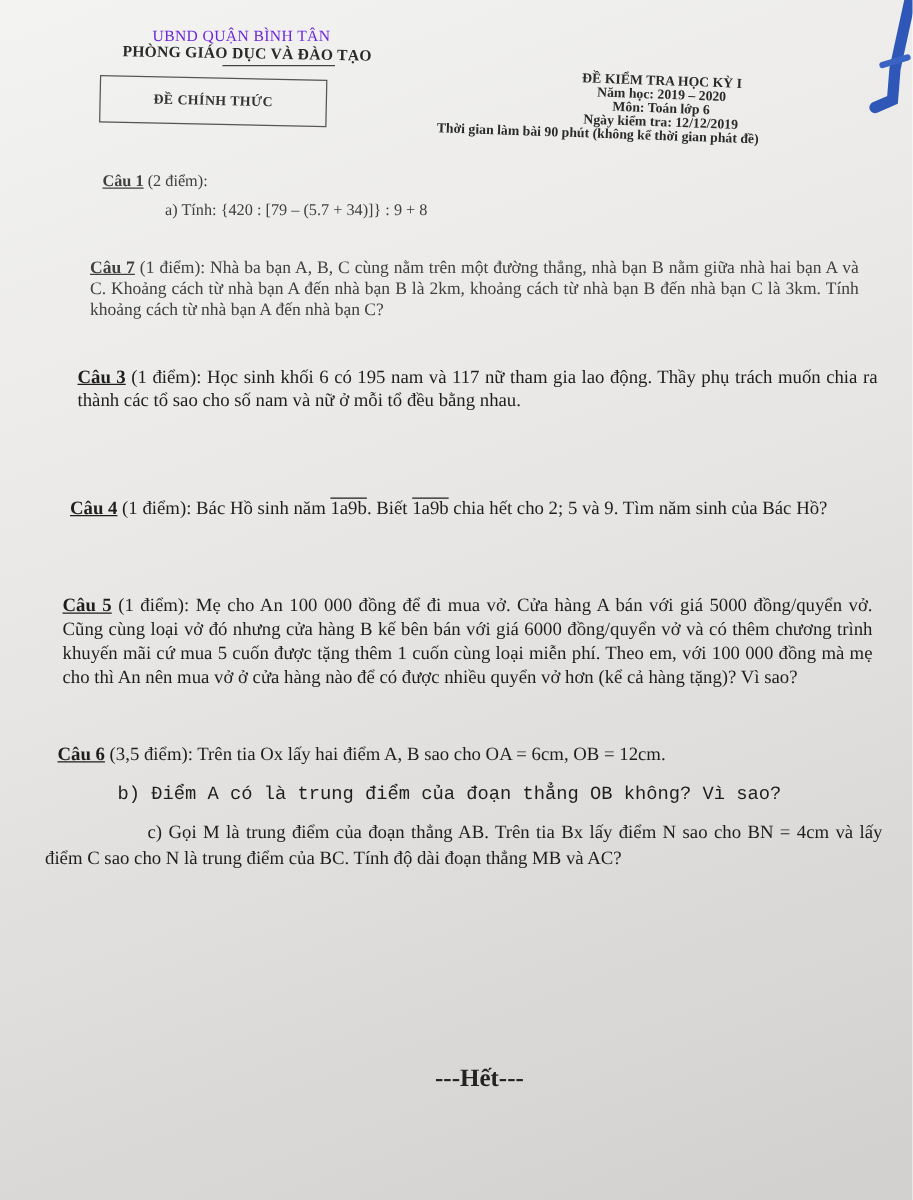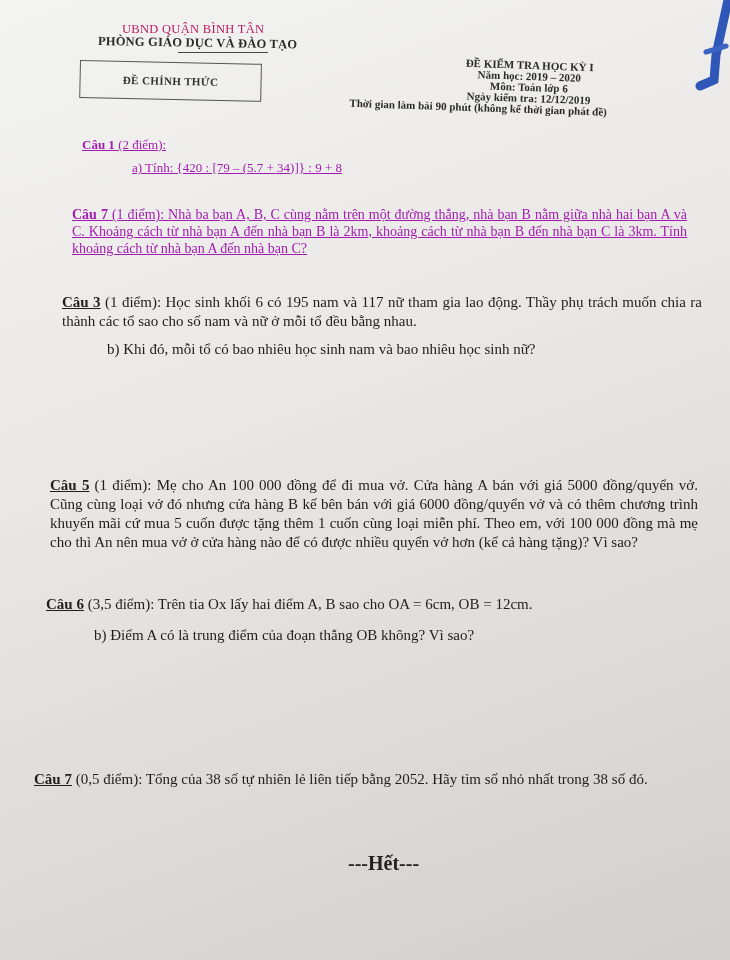--- a/index.html
+++ b/index.html
@@ -7,34 +7,34 @@
       width:730px; height:960px; overflow:hidden; position:relative;
       background: linear-gradient(160deg, #f3f3f2 0%, #e9e8e6 40%, #dcdad8 75%, #d2d0ce 100%);
       font-family: "Liberation Serif", "DejaVu Serif", serif;
       color:#222;
     }
     .paper { position:absolute; inset:0; }
     .pen {
       position:absolute; right:0; top:0; width:60px; height:100px;
     }
     .abs { position:absolute; white-space:nowrap; }
-    .hdr-left1 { left:122px; top:22px; font-size:12.5px; letter-spacing:0.3px; color:#be185d; }
+    .hdr-left1 { left:122px; top:22px; font-size:12.5px; letter-spacing:0.3px; color:#6d28d9; }
     .hdr-left2 { left:98px; top:34px; font-size:12.5px; font-weight:bold; letter-spacing:0.2px; color:#2a2a2a; transform:rotate(1deg); transform-origin:left; }
     .underline-short { left:178px; top:52px; width:90px; height:1px; background:#444; }
     .official-box {
       left:80px; top:60px; width:180px; height:36px; border:1.2px solid #555;
       transform:rotate(1.2deg); transform-origin:left top;
       display:flex; align-items:center; justify-content:center;
       font-size:11px; font-weight:bold; letter-spacing:0.4px; color:#333;
     }
     .hdr-right { left:300px; top:52px; width:360px; text-align:center; font-size:11px; font-weight:bold; line-height:11px; color:#2a2a2a; transform:rotate(2deg); transform-origin:left top; }
     .hdr-right div { white-space:nowrap; }
     .q { position:absolute; font-size:15px; line-height:18.5px; color:#1e1e1e; }
     .q .label { font-weight:bold; text-decoration:underline; }
-    .small { font-size:13px; line-height:17px; color:#a21caf;text-decoration:underline; }
+    .small { font-size:13px; line-height:17px; color:#404040; }
     .overline { text-decoration:overline; }
     .end { left:348px; top:852px; font-size:20px; font-weight:bold; }
   </style>
 </head>
 <body>
 
 <div class="paper">
 
   <svg class="pen" viewBox="0 0 60 100">
     <path d="M58 0 L46 55 L44 80 L30 86" stroke="#2f57b8" stroke-width="9" fill="none" stroke-linecap="round"></path>
@@ -60,31 +60,31 @@
     <div class="small"><span class="label">Câu 1</span><span> (2 điểm):</span></div>
     <div class="small" style="padding-left:50px; margin-top:6px;">a) Tính: {420 : [79 – (5.7 + 34)]} : 9 + 8</div>
   </div>
 
   <div class="q small" style="left:72px; top:206px; width:615px; text-align:justify; font-size:14px;">
     <span class="label">Câu 7</span><span> (1 điểm): </span><span>Nhà ba bạn A, B, C cùng nằm trên một đường thẳng, nhà bạn B nằm giữa nhà hai bạn A và C. Khoảng cách từ nhà bạn A đến nhà bạn B là 2km, khoảng cách từ nhà bạn B đến nhà bạn C là 3km. Tính khoảng cách từ nhà bạn A đến nhà bạn C?</span>
   </div>
 
   <div class="q" style="left:62px; top:293px; width:640px; text-align:justify;">
     <span class="label">Câu 3</span><span> (1 điểm): </span><span>Học sinh khối 6 có 195 nam và 117 nữ tham gia lao động. Thầy phụ trách muốn chia ra thành các tổ sao cho số nam và nữ ở mỗi tổ đều bằng nhau.</span>
-    <div style="padding-left:45px; margin-top:10px;">b) Khi đó, mỗi tổ có bao nhiêu học sinh nam và bao nhiêu học sinh nữ?</div>
   </div>
 
+  <div class="q" style="left:56px; top:398px; width:640px;">
+    <span class="label">Câu 4</span><span> (1 điểm): </span><span>Bác Hồ sinh năm </span><span class="overline">1a9b</span><span>. Biết </span><span class="overline">1a9b</span><span> chia hết cho 2; 5 và 9. Tìm năm sinh của Bác Hồ?</span>
+  </div>
 
   <div class="q" style="left:50px; top:476px; width:648px; text-align:justify; line-height:19px;">
     <span class="label">Câu 5</span><span> (1 điểm): </span><span>Mẹ cho An 100 000 đồng để đi mua vở. Cửa hàng A bán với giá 5000 đồng/quyển vở. Cũng cùng loại vở đó nhưng cửa hàng B kế bên bán với giá 6000 đồng/quyển vở và có thêm chương trình khuyến mãi cứ mua 5 cuốn được tặng thêm 1 cuốn cùng loại miễn phí. Theo em, với 100 000 đồng mà mẹ cho thì An nên mua vở ở cửa hàng nào để có được nhiều quyển vở hơn (kể cả hàng tặng)? Vì sao?</span>
   </div>
 
   <div class="q" style="left:46px; top:594px; width:660px; line-height:21px;">
     <span class="label">Câu 6</span><span> (3,5 điểm): </span><span>Trên tia Ox lấy hai điểm A, B sao cho OA = 6cm, OB = 12cm.</span>
-    <div style="padding-left:48px; margin-top:10px;">b) Điểm A có là trung điểm của đoạn thẳng OB không? Vì sao?</div>
+    <div style="padding-left:48px; margin-top:10px;font-family:Liberation Mono, monospace;">b) Điểm A có là trung điểm của đoạn thẳng OB không? Vì sao?</div>
+    <div style="text-indent:82px; margin-top:10px; margin-left:-10px; text-align:justify;">c) Gọi M là trung điểm của đoạn thẳng AB. Trên tia Bx lấy điểm N sao cho BN = 4cm và lấy điểm C sao cho N là trung điểm của BC. Tính độ dài đoạn thẳng MB và AC?</div>
   </div>
 
-  <div class="q" style="left:34px; top:768px; width:670px; line-height:22px;">
-    <span class="label">Câu 7</span><span> (0,5 điểm): </span><span>Tổng của 38 số tự nhiên lẻ liên tiếp bằng 2052. Hãy tìm số nhỏ nhất trong 38 số đó.</span>
-  </div>
 
   <div class="abs end">---Hết---</div>
 </div>
 
 </body></html>

